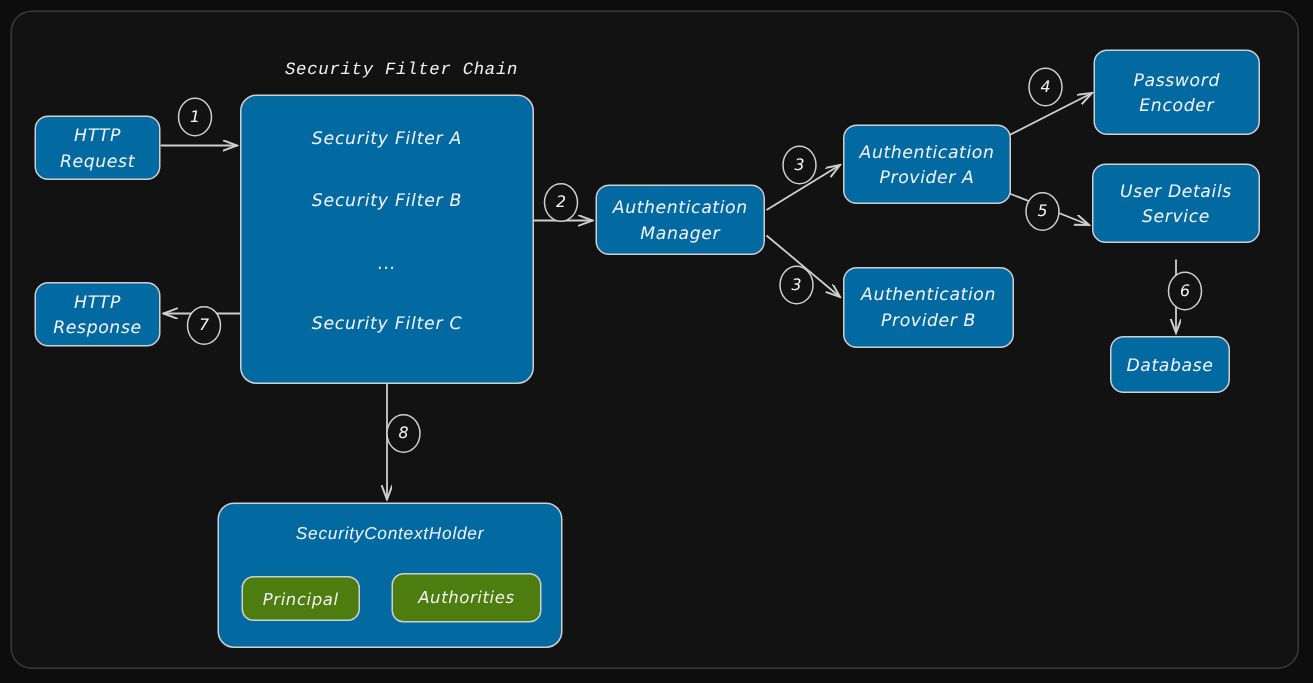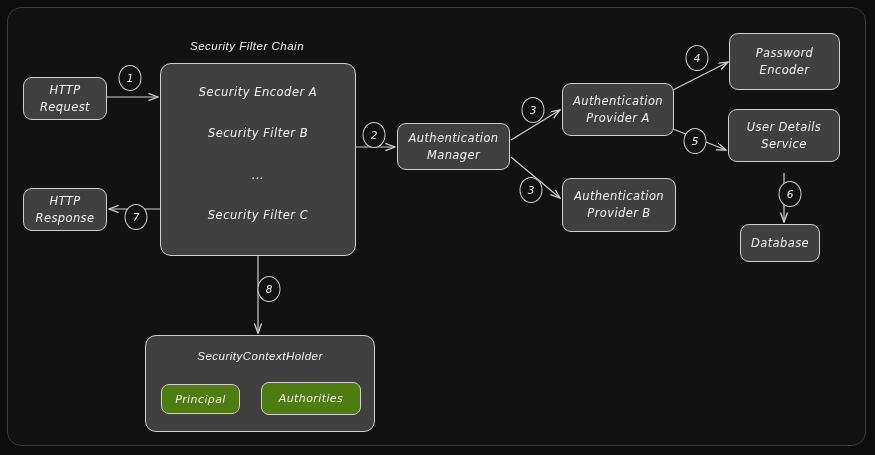--- a/index.html
+++ b/index.html
@@ -28,21 +28,21 @@
     border: 1.3px solid #3a3a3a;
     border-radius: 14px;
     background: #121212;
     box-sizing: border-box;
   }
   .node {
     position: absolute;
     box-sizing: border-box;
     border: 1.3px solid #cfcfcf;
     border-radius: 9px;
-    background: #404040;
+    background: #0369a1;
     color: #f2f2f2;
     display: flex;
     align-items: center;
     justify-content: center;
     text-align: center;
     font-family: "DejaVu Sans", sans-serif;
     font-size: 11.5px;
     font-style: italic;
     line-height: 1.45;
     letter-spacing: 0.4px;
@@ -54,21 +54,21 @@
     align-items: flex-start;
     justify-content: center;
     padding-top: 14px;
   }
   .chain-label {
     position: absolute;
     color: #f2f2f2;
     font-size: 11.5px;
     font-style: italic;
     letter-spacing: 0.5px;
-    font-family: Liberation Sans, sans-serif;
+    font-family: Liberation Mono, monospace;
     white-space: nowrap;
   }
   .filter-text {
     position: absolute;
     color: #f2f2f2;
     font-size: 11.5px;
     font-style: italic;
     letter-spacing: 0.5px;
     font-family: "DejaVu Sans", sans-serif;
     text-align: center;
@@ -162,21 +162,21 @@
   <div class="node" style="left:23px; top:77px; width:84px; height:43px;">HTTP
 Request</div>
 
   <div class="node" style="left:23px; top:188px; width:84px; height:43px;">HTTP
 Response</div>
 
   <div class="chain-label" style="left:190px; top:40px;">Security Filter Chain</div>
 
   <div class="node big-radius" style="left:160px; top:63px; width:196px; height:193px;"></div>
 
-  <div class="filter-text" style="left:258px; top:85px;">Security Encoder A</div>
+  <div class="filter-text" style="left:258px; top:85px;">Security Filter A</div>
   <div class="filter-text" style="left:258px; top:126px;">Security Filter B</div>
   <div class="filter-text" style="left:258px; top:168px;">...</div>
   <div class="filter-text" style="left:258px; top:208px;">Security Filter C</div>
 
   <div class="node" style="left:397px; top:123px; width:113px; height:47px;">Authentication
 Manager</div>
 
   <div class="node" style="left:562px; top:83px; width:112px; height:53px;">Authentication
 Provider A</div>
 

